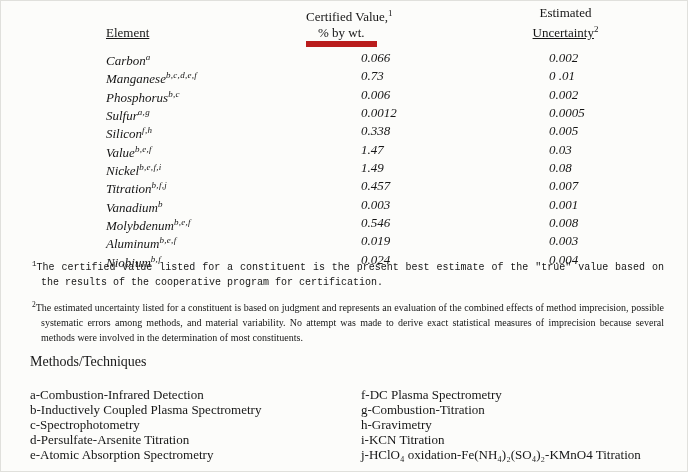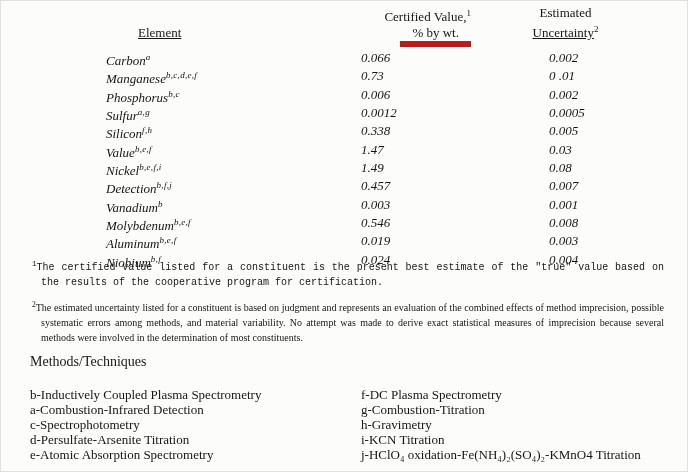--- a/index.html
+++ b/index.html
@@ -9,25 +9,25 @@
     width:688px; height:472px;
     background:#fcfcfa;
     border:1px solid #e0e0dc;
     font-family:"Liberation Serif","DejaVu Serif",serif;
     color:#161616;
     overflow:hidden;
   }
   
   .hdr-element {
     position:absolute; left:105px; top:24px;
-    font-size:13px; text-decoration:underline;margin-left:32px;
+    font-size:13px; text-decoration:underline;
   }
   .hdr-certified {
     position:absolute; left:305px; top:4px; width:165px;
-    font-size:13px; text-align:right; line-height:16px;
+    font-size:13px; text-align:left; line-height:16px;
   }
   .hdr-uncertainty {
     position:absolute; left:482px; top:4px; width:165px;
     font-size:13px; text-align:center; line-height:16px;
   }
   .hdr-sup { font-size:9px; vertical-align:super; }
   .u-ext { display:inline-block; border-bottom:6px solid #b91c1c; padding:0 12px; }
   .u-word { text-decoration:underline; }
   
   .rows { position:absolute; left:105px; top:49px; width:560px; }
@@ -95,21 +95,21 @@
       <span><span>Value</span><sup>b,e,f</sup></span>
       <span>1.47</span>
       <span>0.03</span>
     </div>
     <div class="row">
       <span><span>Nickel</span><sup>b,e,f,i</sup></span>
       <span>1.49</span>
       <span>0.08</span>
     </div>
     <div class="row">
-      <span><span>Detection</span><sup>b,f,j</sup></span>
+      <span><span>Titration</span><sup>b,f,j</sup></span>
       <span>0.457</span>
       <span>0.007</span>
     </div>
     <div class="row">
       <span><span>Vanadium</span><sup>b</sup></span>
       <span>0.003</span>
       <span>0.001</span>
     </div>
     <div class="row">
       <span><span>Molybdenum</span><sup>b,e,f</sup></span>
@@ -132,22 +132,22 @@
     <sup>1</sup><span>The certified value listed for a constituent is the present best estimate of the "true" value based on the results of the cooperative program for certification.</span>
   </div>
 
   <div class="footnote fn2">
     <sup>2</sup><span>The estimated uncertainty listed for a constituent is based on judgment and represents an evaluation of the combined effects of method imprecision, possible systematic errors among methods, and material variability. No attempt was made to derive exact statistical measures of imprecision because several methods were involved in the determination of most constituents.</span>
   </div>
 
   <div class="methods-heading">Methods/Techniques</div>
 
   <ul class="methods-col methods-left">
+    <li>a-Combustion-Infrared Detection</li>
     <li>b-Inductively Coupled Plasma Spectrometry</li>
-    <li>a-Combustion-Infrared Detection</li>
     <li>c-Spectrophotometry</li>
     <li>d-Persulfate-Arsenite Titration</li>
     <li>e-Atomic Absorption Spectrometry</li>
   </ul>
 
   <ul class="methods-col methods-right">
     <li>f-DC Plasma Spectrometry</li>
     <li>g-Combustion-Titration</li>
     <li>h-Gravimetry</li>
     <li>i-KCN Titration</li>

